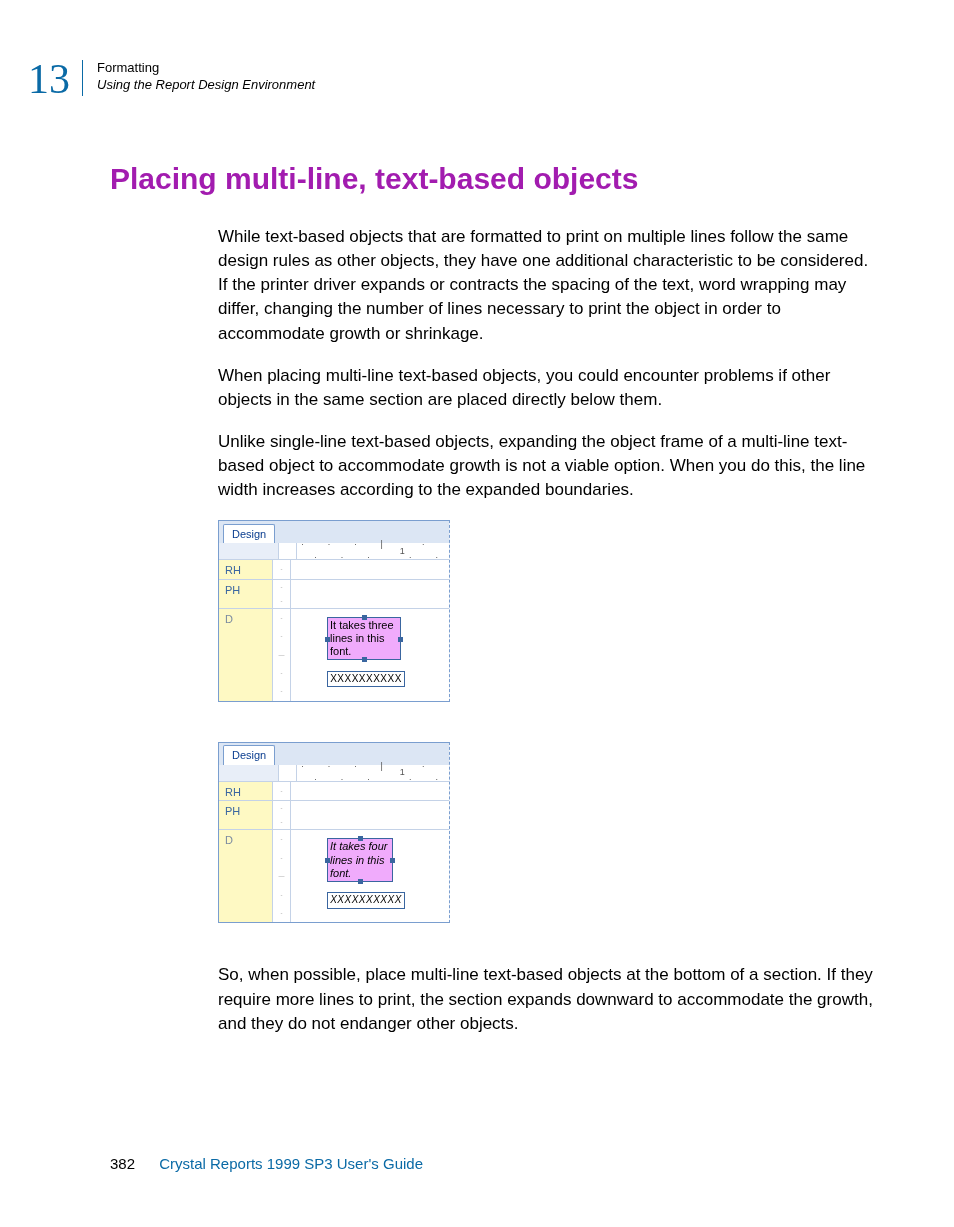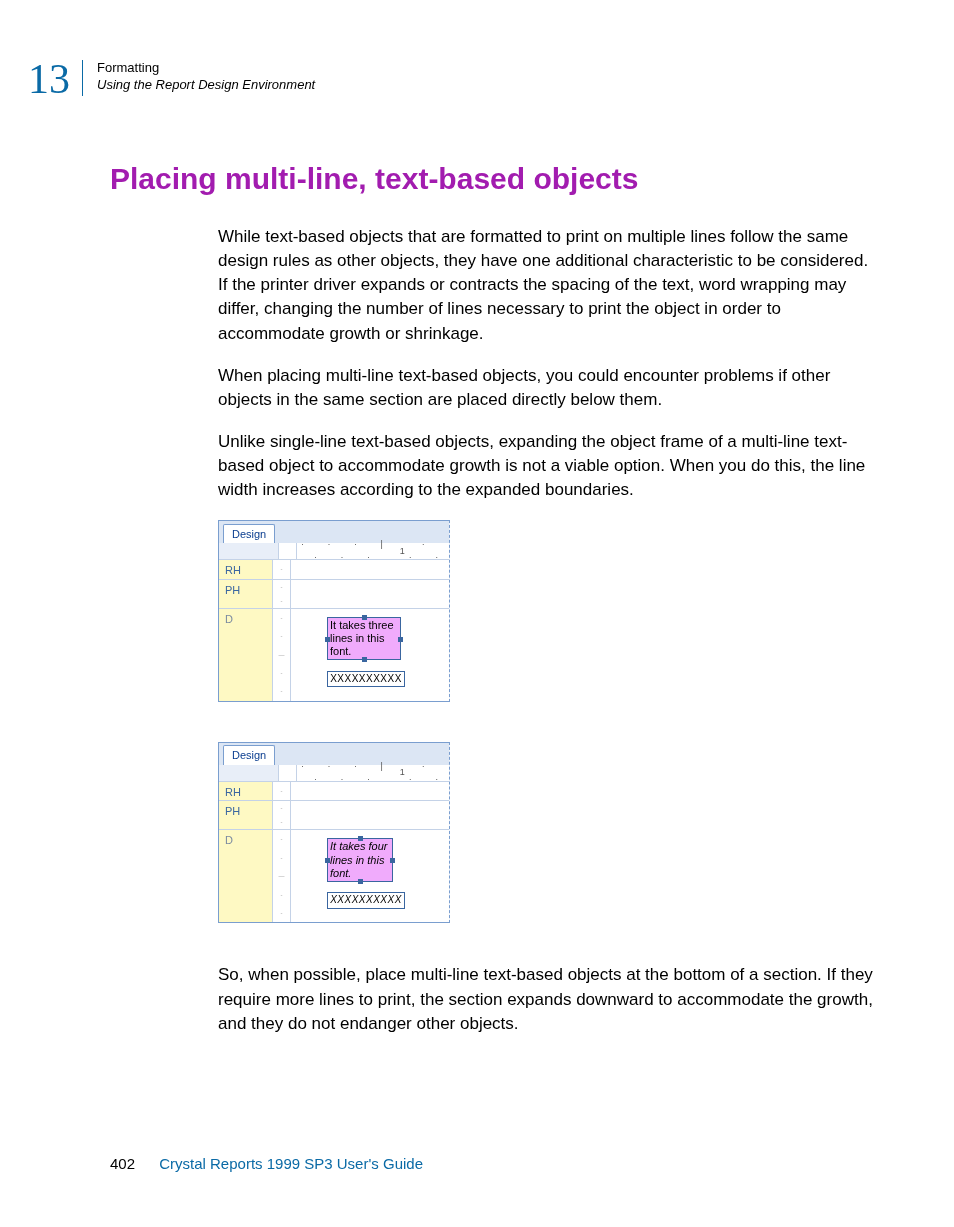--- a/index.html
+++ b/index.html
@@ -291,15 +291,15 @@
         </div>
       </div>
     </div>
 
   </div>
 
   <p>So, when possible, place multi-line text-based objects at the bottom of a section. If they require more lines to print, the section expands downward to accommodate the growth, and they do not endanger other objects.</p>
 </div>
 
 <div class="footer">
-  <span class="page-num">402</span>
+  <span class="page-num">382</span>
   <span class="footer-title">Crystal Reports 1999 SP3 User's Guide</span>
 </div>
 
 </body></html>

